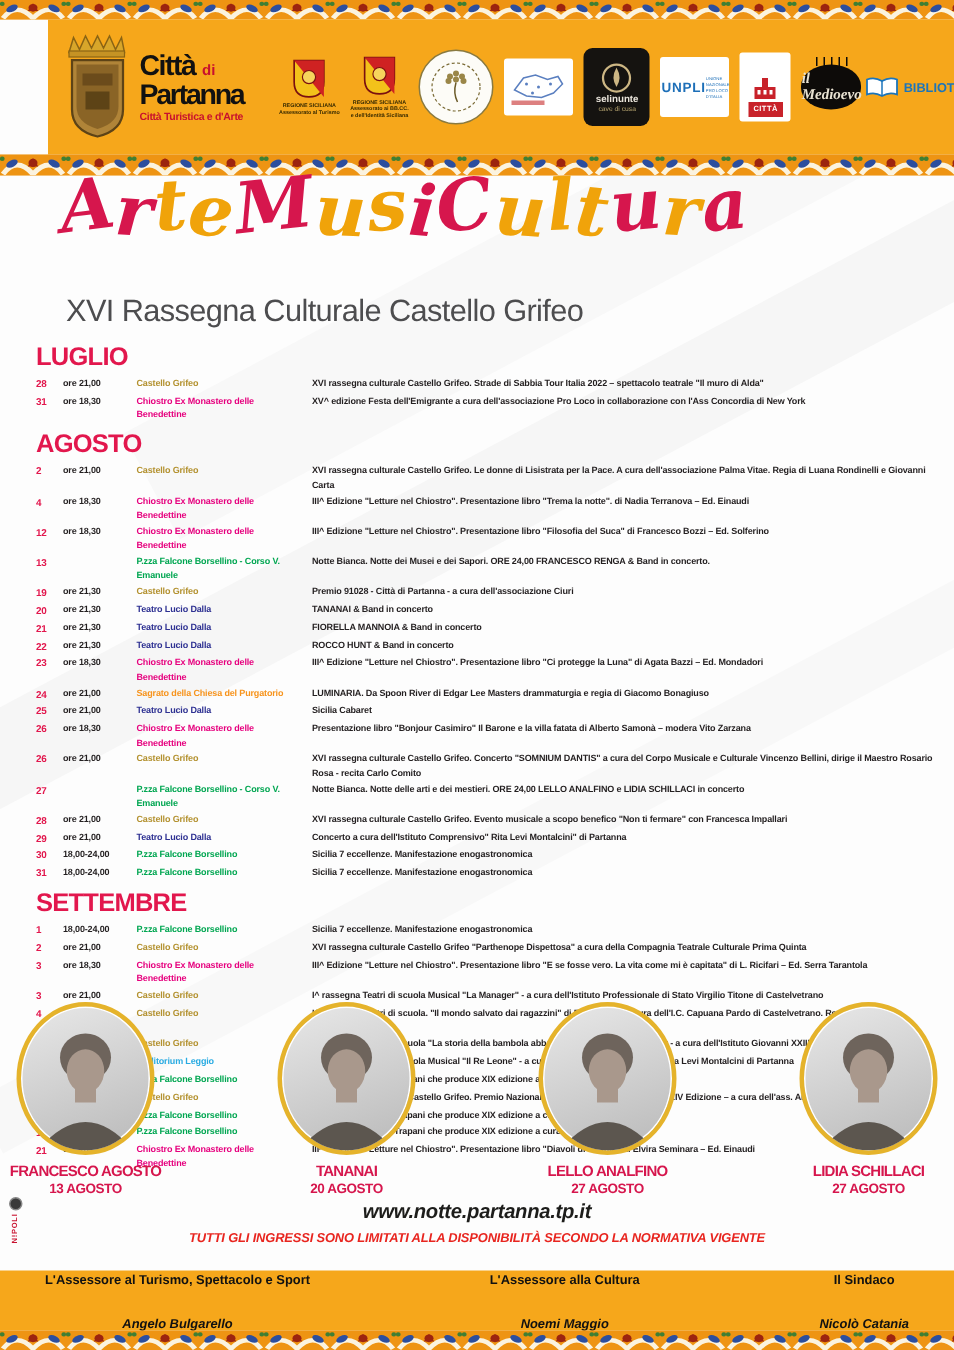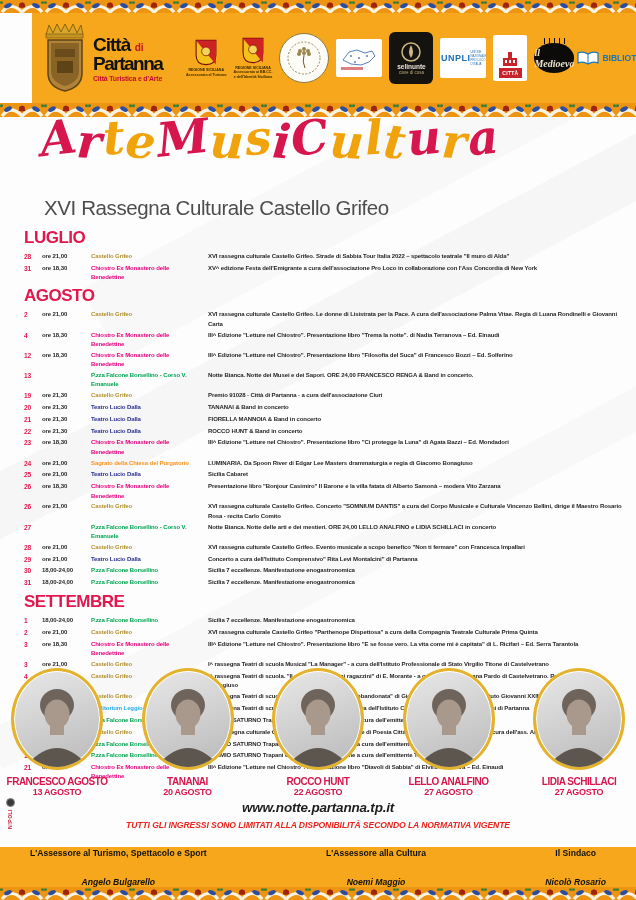--- a/index.html
+++ b/index.html
@@ -757,46 +757,33 @@
       <div class="artist">
         <div class="oval">
           <svg viewBox="0 0 80 86">
     <rect width="80" height="86" fill="none"></rect>
     <ellipse cx="40" cy="24" rx="17" ry="16" fill="#6e645c"></ellipse>
     <ellipse cx="40" cy="33" rx="12.5" ry="14.5" fill="#a9988c"></ellipse>
     <path d="M8,86 Q40,48 72,86 Z" fill="#5c564f"></path>
     <rect x="33" y="44" width="14" height="10" fill="#a9988c"></rect>
   </svg>
         </div>
-        <div class="artist-name">ROCCO HUNT</div>
-        <div class="artist-date">22 AGOSTO</div>
+        <div class="artist-name">LELLO ANALFINO</div>
+        <div class="artist-date">27 AGOSTO</div>
       </div>
       <div class="artist">
         <div class="oval">
           <svg viewBox="0 0 80 86">
     <rect width="80" height="86" fill="none"></rect>
     <ellipse cx="40" cy="24" rx="17" ry="16" fill="#6e645c"></ellipse>
     <ellipse cx="40" cy="33" rx="12.5" ry="14.5" fill="#a9988c"></ellipse>
     <path d="M8,86 Q40,48 72,86 Z" fill="#5c564f"></path>
     <rect x="33" y="44" width="14" height="10" fill="#a9988c"></rect>
   </svg>
         </div>
-        <div class="artist-name">LELLO ANALFINO</div>
-        <div class="artist-date">27 AGOSTO</div>
-      </div>
-      <div class="artist">
-        <div class="oval">
-          <svg viewBox="0 0 80 86">
-    <rect width="80" height="86" fill="none"></rect>
-    <ellipse cx="40" cy="24" rx="17" ry="16" fill="#6e645c"></ellipse>
-    <ellipse cx="40" cy="33" rx="12.5" ry="14.5" fill="#a9988c"></ellipse>
-    <path d="M8,86 Q40,48 72,86 Z" fill="#5c564f"></path>
-    <rect x="33" y="44" width="14" height="10" fill="#a9988c"></rect>
-  </svg>
-        </div>
         <div class="artist-name">LIDIA SCHILLACI</div>
         <div class="artist-date">27 AGOSTO</div>
       </div>
     </div>
 
   <div class="website">www.notte.partanna.tp.it</div>
   <div class="disclaimer">TUTTI GLI INGRESSI SONO LIMITATI ALLA DISPONIBILITÀ SECONDO LA NORMATIVA VIGENTE</div>
 
   <div class="print-credit">
     <div class="pc-dot"></div>
@@ -807,21 +794,21 @@
     <div class="fcol">
       <div class="frole">L'Assessore al Turismo, Spettacolo e Sport</div>
       <div class="fname">Angelo Bulgarello</div>
     </div>
     <div class="fcol">
       <div class="frole">L'Assessore alla Cultura</div>
       <div class="fname">Noemi Maggio</div>
     </div>
     <div class="fcol">
       <div class="frole">Il Sindaco</div>
-      <div class="fname">Nicolò Rosario</div>
+      <div class="fname">Nicolò Catania</div>
     </div>
   </div>
 
   <div class="tile-strip tile-bottom">
       <svg viewBox="0 0 44 15" width="44" preserveAspectRatio="none">
     <rect width="44" height="15" fill="#ee9413"></rect>
     <path d="M2,14 Q11,1 22,14 Q33,1 42,14" stroke="#fbf3df" stroke-width="3.5" fill="none"></path>
     <circle cx="22" cy="6" r="3" fill="#9c2410"></circle>
     <path d="M22,2.5 L25.5,8.5 L18.5,8.5 Z" fill="#9c2410"></path>
     <ellipse cx="8" cy="6.5" rx="4.2" ry="2.4" fill="#2c4e9e" transform="rotate(-30 8 6.5)"></ellipse>

